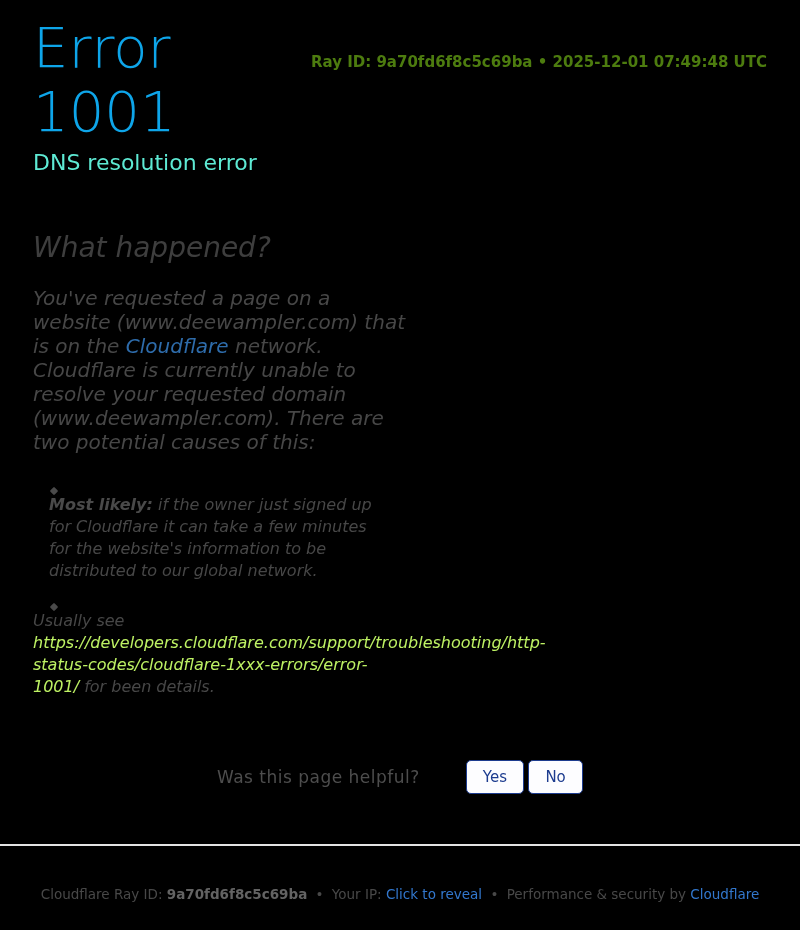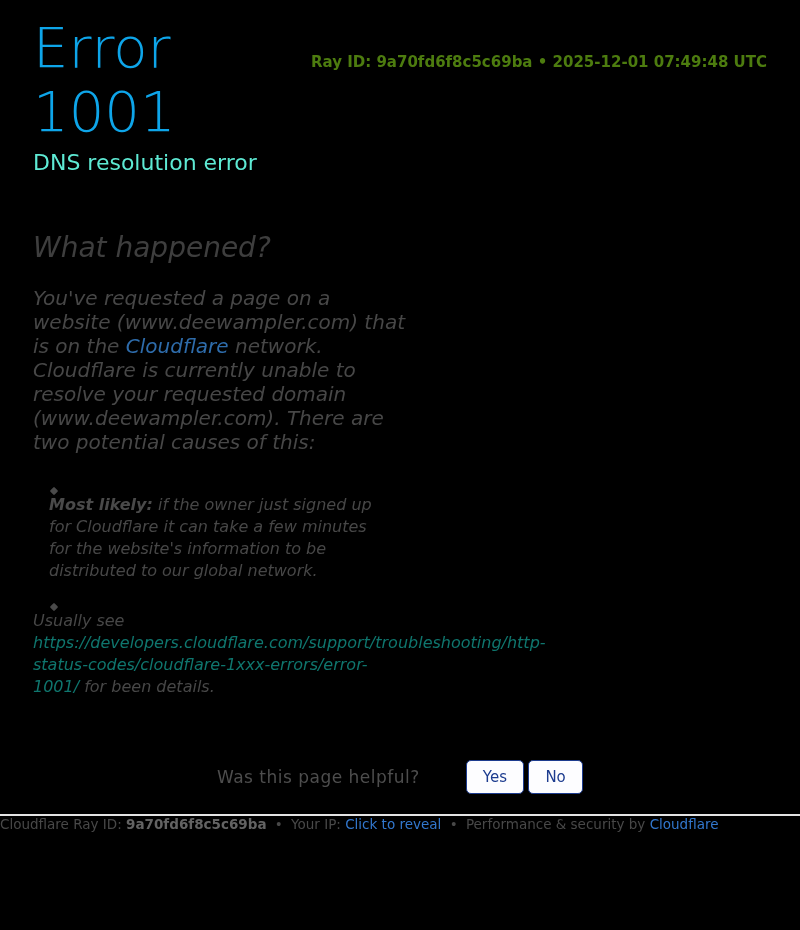--- a/index.html
+++ b/index.html
@@ -50,21 +50,21 @@
     line-height: 1.2;
   }
   p.body-text {
     margin-top: 22px;
     font-size: 20px;
     line-height: 24px;
     color: #474747;
   }
   a { text-decoration: none; cursor: pointer; }
   a.inline-link { color: #2e6cab; }
-  a.url-link { color: #0f766e; word-break: normal; }
+  a.url-link { color: #bef264; word-break: normal; }
   ul.causes {
     list-style: none;
     margin-top: 26px;
   }
   ul.causes li {
     display: flex;
     font-size: 16px;
     line-height: 22px;
     color: #474747;
     flex-direction: column;
@@ -110,26 +110,27 @@
     border-radius: 5px;
     font-family: "DejaVu Sans", "Liberation Sans", sans-serif;
     font-size: 15px;
     font-weight: 500;
     cursor: pointer;
   }
   button.fb-btn + button.fb-btn { margin-left: 4px; }
   
   .footer {
     margin-top: auto;
-    height: 116px;
+    height: 86px;
     border-top: 2px solid #e3e3e3;
     background: #000000;
     display: flex;
-    justify-content: flex-start;
+    justify-content: center;
     align-items: flex-start;
+    padding-top: 40px;
   }
   .footer-line {
     font-size: 13.5px;
     color: #484848;
   }
   .footer-line .ray-id-bold { font-weight: 700; color: #636363; }
   .footer-line a { color: #3277cd; }
   .footer-sep { padding: 0 4px; }
 </style>
 </head>

